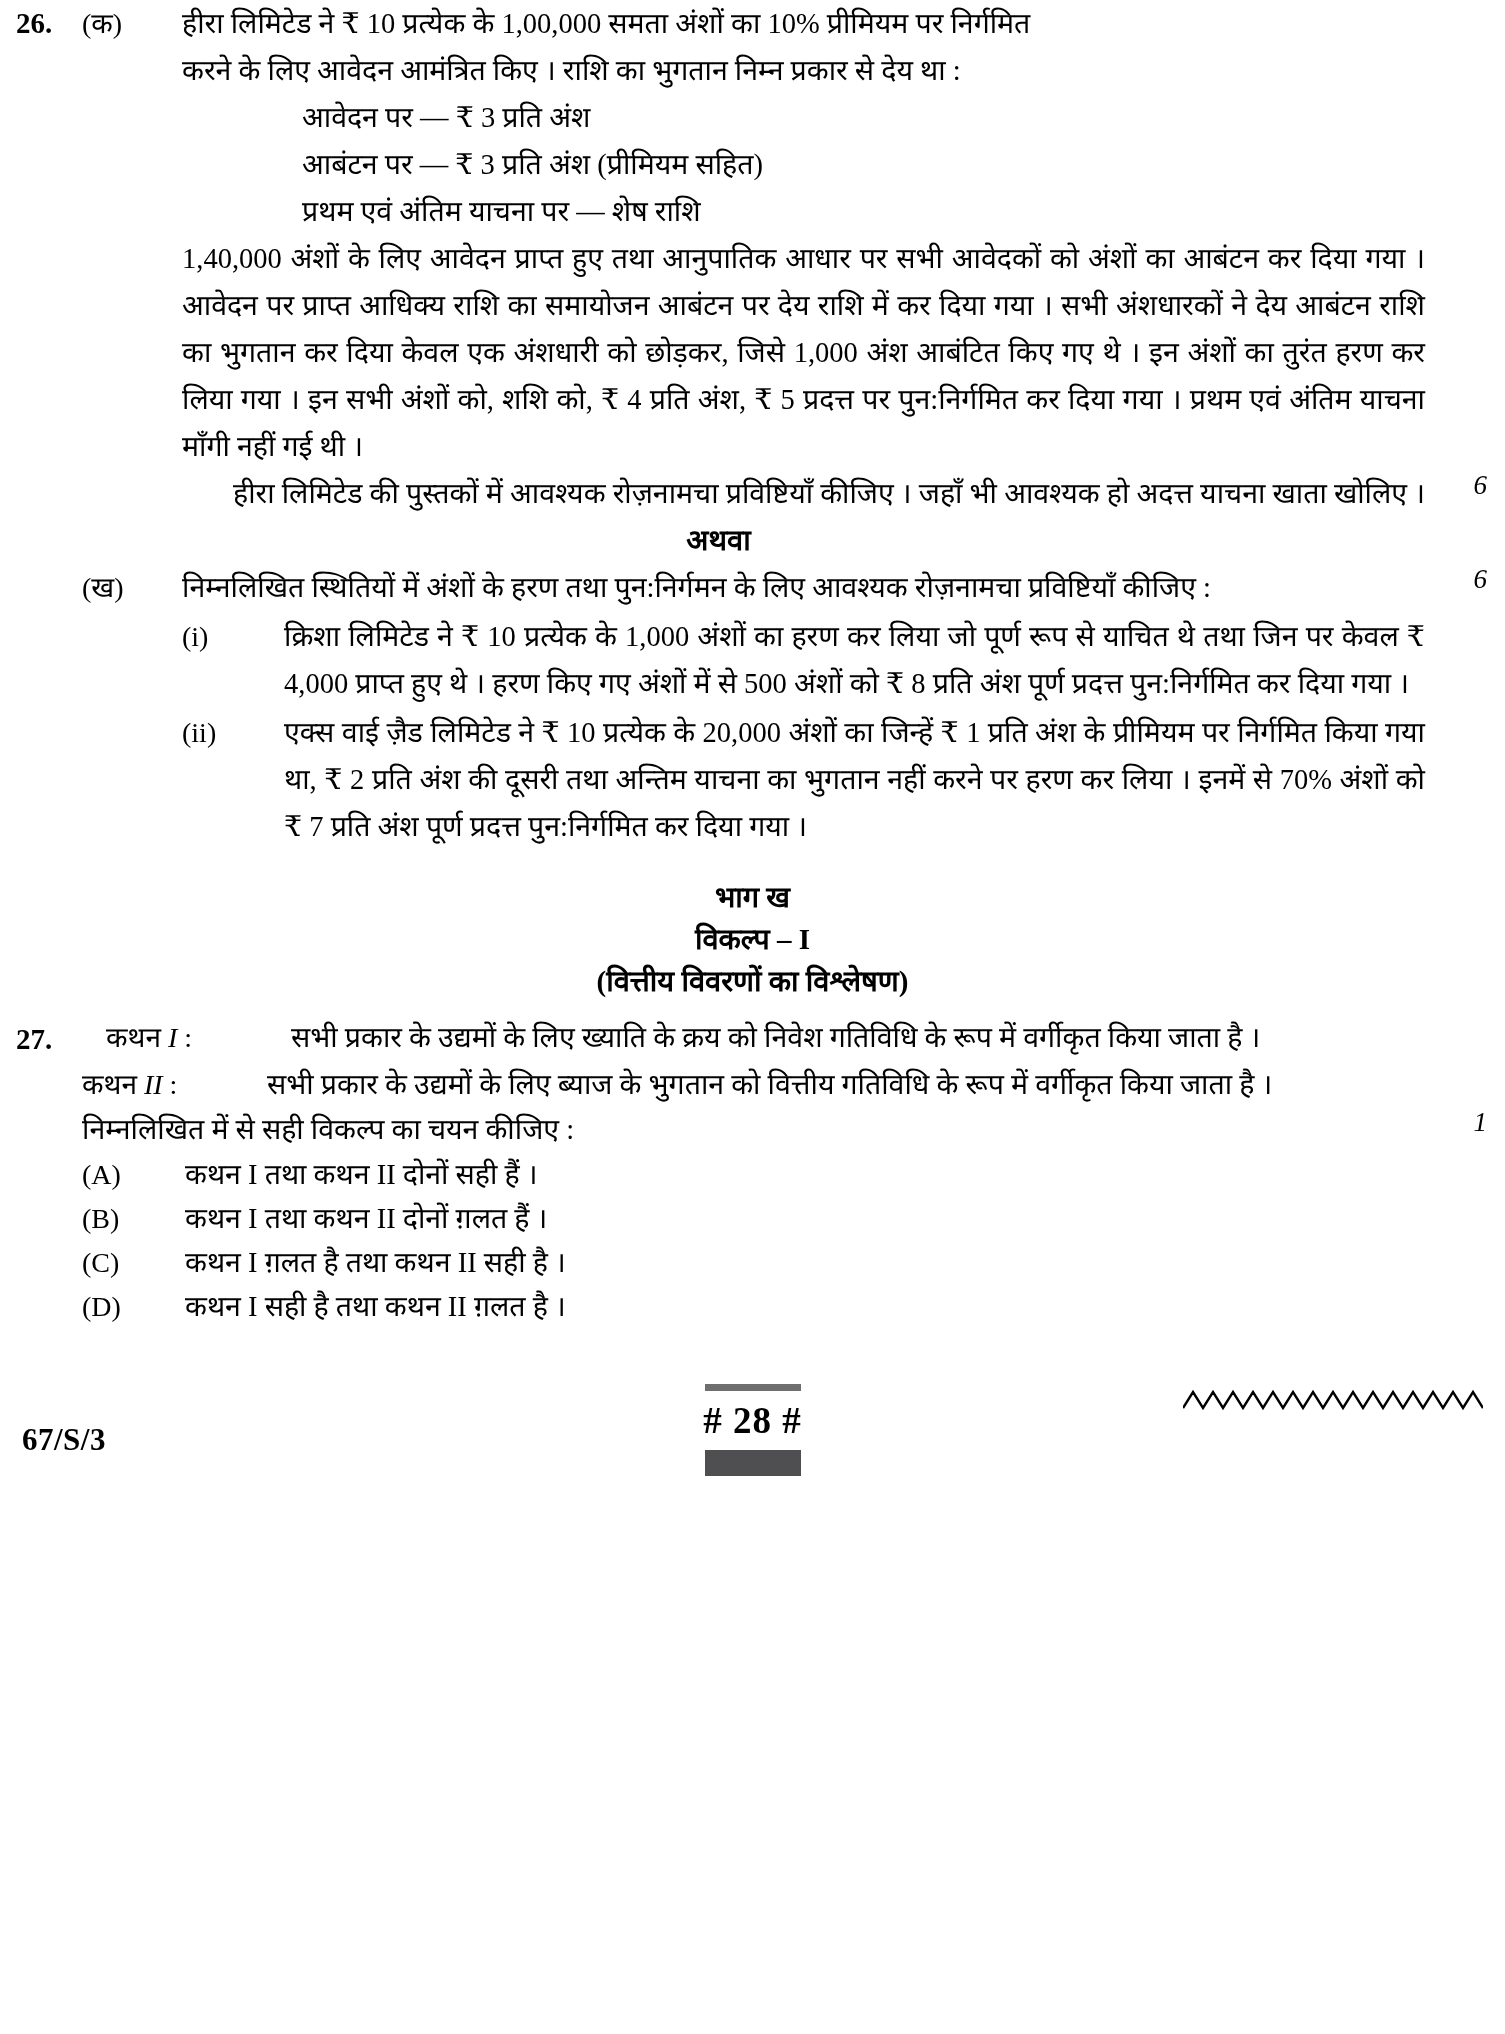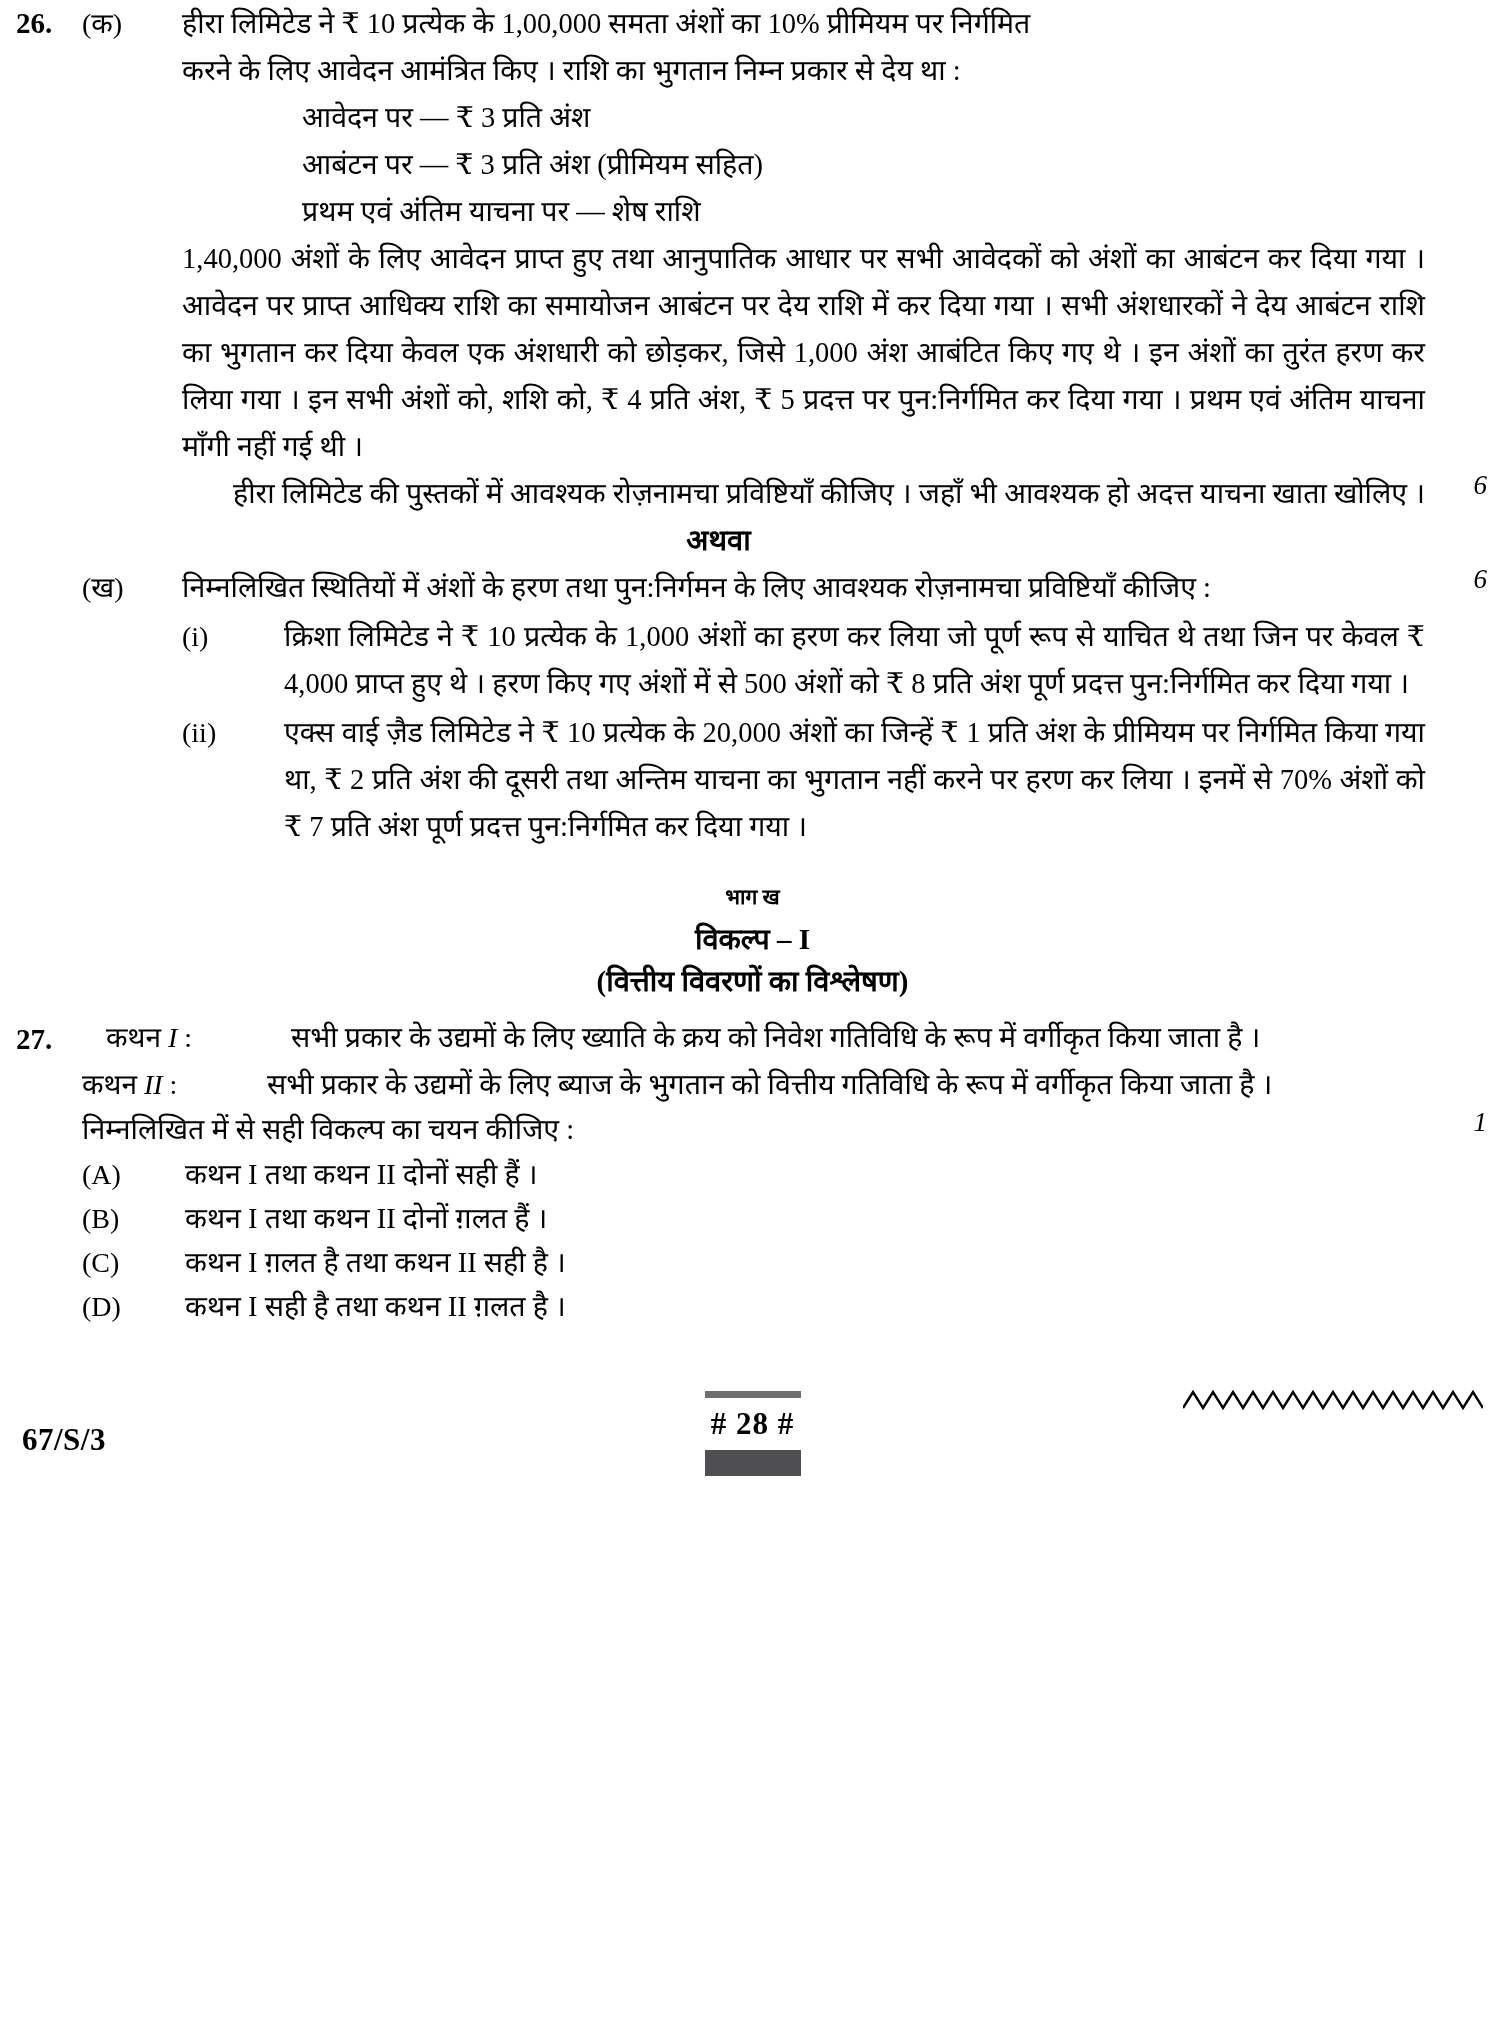--- a/index.html
+++ b/index.html
@@ -106,21 +106,21 @@
     line-height: 47px;
     text-align: justify;
   }
 
   
   .section-head {
     text-align: center;
     font-weight: bold;
     line-height: 42px;
   }
-  .section-head .l1 { font-size: 21px; font-family: Liberation Serif, serif; }
+  .section-head .l1 { font-size: 29px; font-family: Liberation Serif, serif; }
   .section-head .l2 { font-size: 29px; }
   .section-head .l3 { font-size: 29px; }
   .roman-i { font-family: "Liberation Serif", serif; font-weight: bold; }
 
   
   .stmt-row {
     display: flex;
     align-items: flex-start;
   }
   .stmt-label {
@@ -175,21 +175,21 @@
     text-align: center;
   }
   .footer-bar-top {
     width: 96px;
     height: 7px;
     background: #6f6f6f;
     margin: 0 auto 8px auto;
   }
   .footer-page {
     font-weight: bold;
-    font-size: 31px;
+    font-size: 37px;
     letter-spacing: 1px;
   }
   .footer-bar-bot {
     width: 96px;
     height: 26px;
     background: #4f4f52;
     margin: 8px auto 0 auto;
   }
   .zigzag {
     position: absolute;

